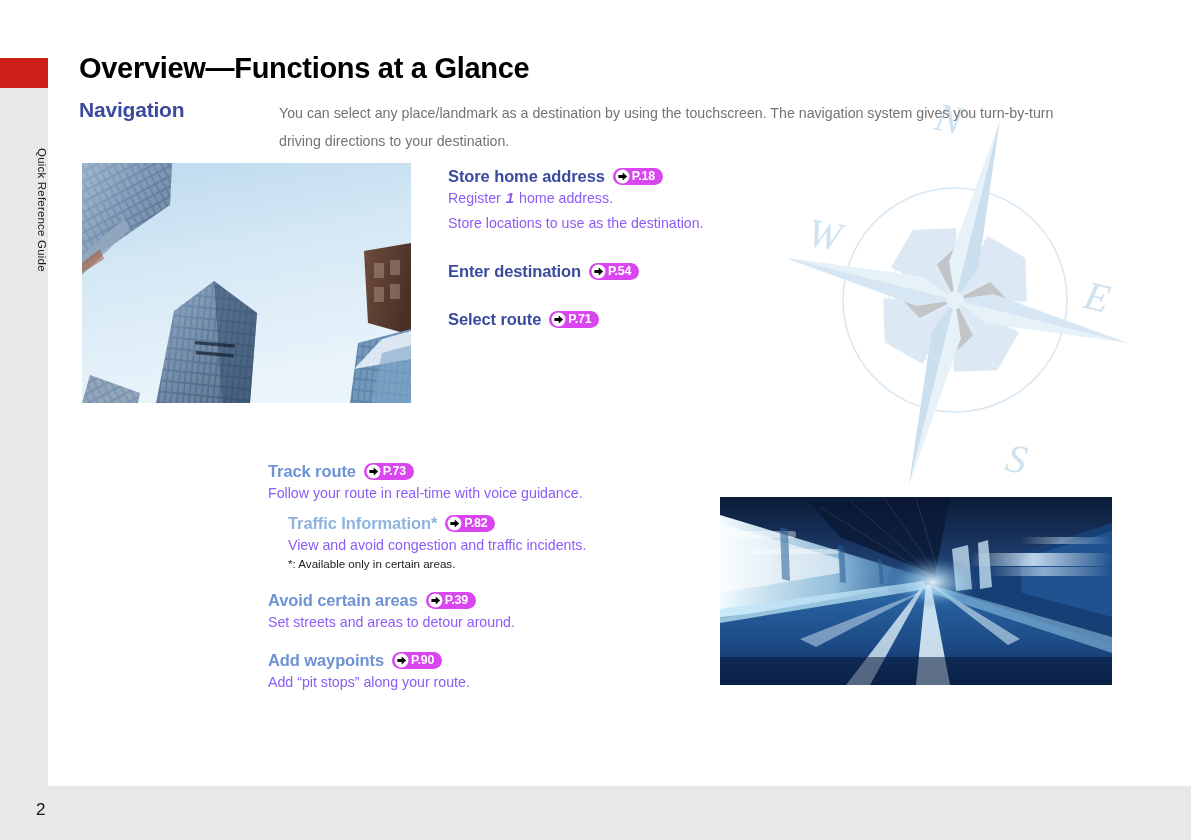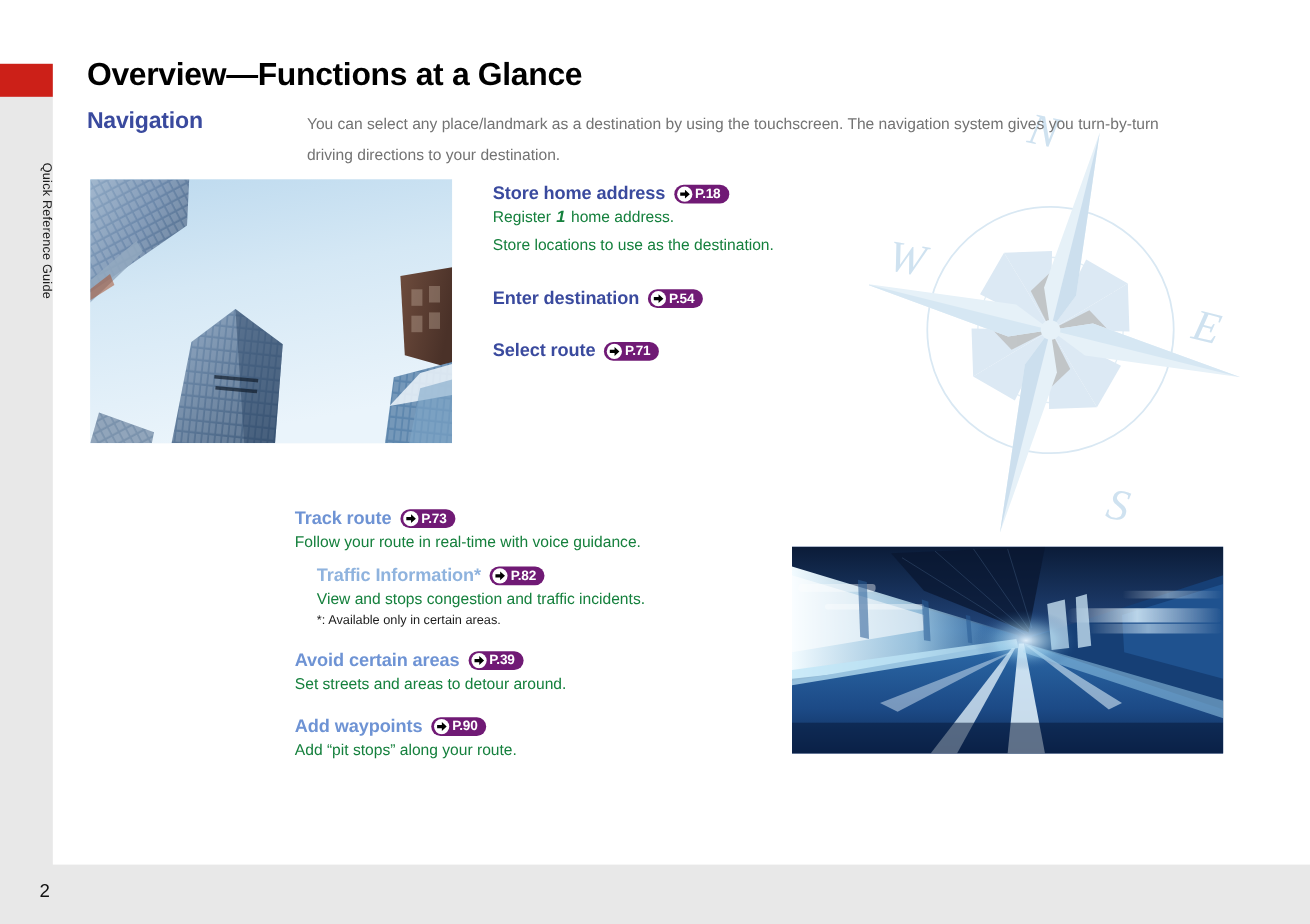--- a/index.html
+++ b/index.html
@@ -145,36 +145,36 @@
     align-items: center;
     line-height: 22px;
   }
   .head-dark { color: #3a4a9e; }
   .head-mid  { color: #6e93d4; }
   .head-light{ color: #8fb3de; }
 
   .feature-desc {
     font-size: 14.2px;
     line-height: 20px;
-    color: #15803d;
+    color: #8b5cf6;
     margin-top: 1px;
     white-space: nowrap;
   }
   .feature-note {
     font-size: 11.6px;
     line-height: 17px;
     color: #1a1a1a;
     white-space: nowrap;
   }
 
   
   .pref {
     display: inline-flex;
     align-items: center;
-    background: #701a75;
+    background: #d946ef;
     color: #ffffff;
     border-radius: 11px;
     height: 17px;
     padding: 0 8px 0 2px;
     margin-left: 8px;
     font-size: 12.4px;
     font-weight: bold;
     letter-spacing: -0.2px;
     position: relative;
     top: 0px;
@@ -475,21 +475,21 @@
   <div class="feature-head head-light">
     <span>Traffic Information*</span>
     <span class="pref">
       <svg class="pref-arrow" viewBox="0 0 16 16" xmlns="http://www.w3.org/2000/svg">
         <circle cx="8" cy="8" r="7.4" fill="#ffffff"></circle>
         <path d="M3.6 6.4 h4.6 V3.7 L12.9 8 l-4.7 4.3 V9.6 H3.6 Z" fill="#000000"></path>
       </svg>
       <span class="pref-label">P.82</span>
     </span>
   </div>
-  <div class="feature-desc">View and stops congestion and traffic incidents.</div>
+  <div class="feature-desc">View and avoid congestion and traffic incidents.</div>
   <div class="feature-note">*: Available only in certain areas.</div>
 </div>
 
 <div class="feature" style="left:268px; top:589px;">
   <div class="feature-head head-mid">
     <span>Avoid certain areas</span>
     <span class="pref">
       <svg class="pref-arrow" viewBox="0 0 16 16" xmlns="http://www.w3.org/2000/svg">
         <circle cx="8" cy="8" r="7.4" fill="#ffffff"></circle>
         <path d="M3.6 6.4 h4.6 V3.7 L12.9 8 l-4.7 4.3 V9.6 H3.6 Z" fill="#000000"></path>

